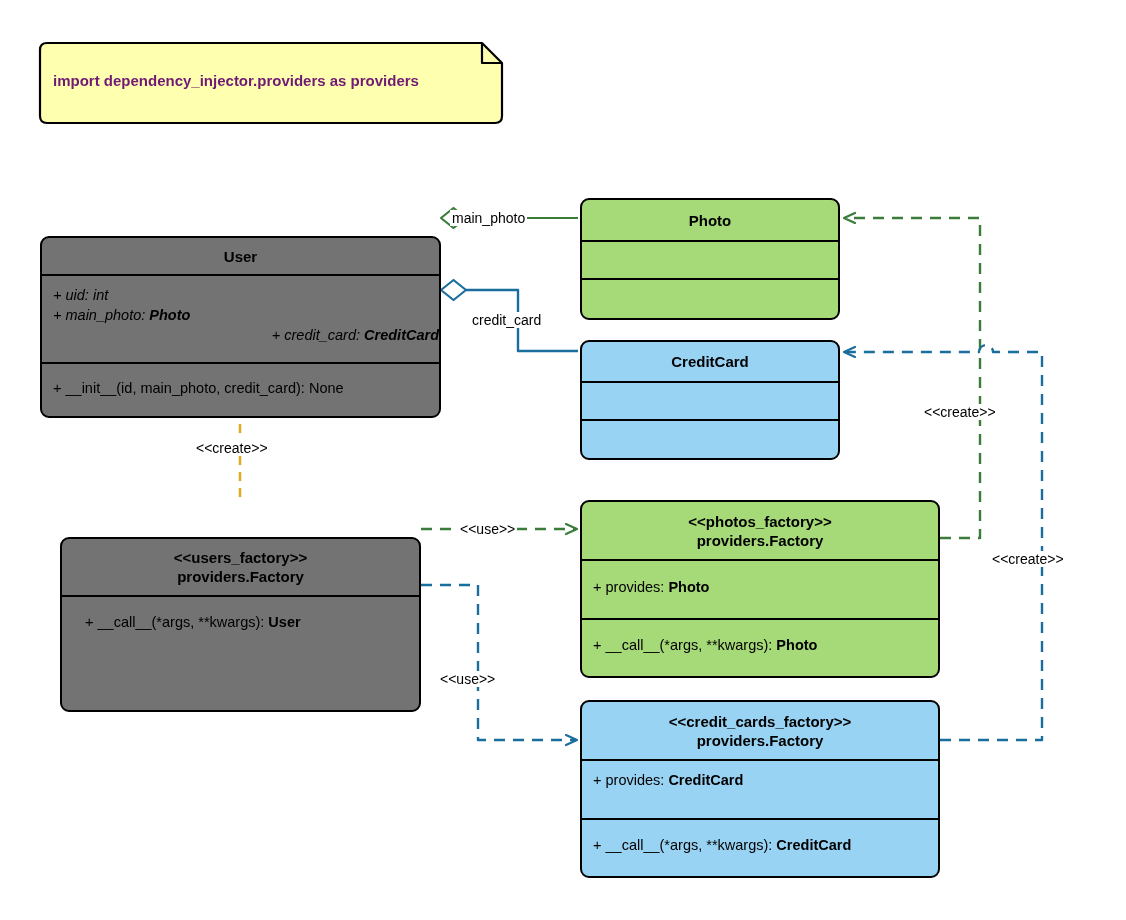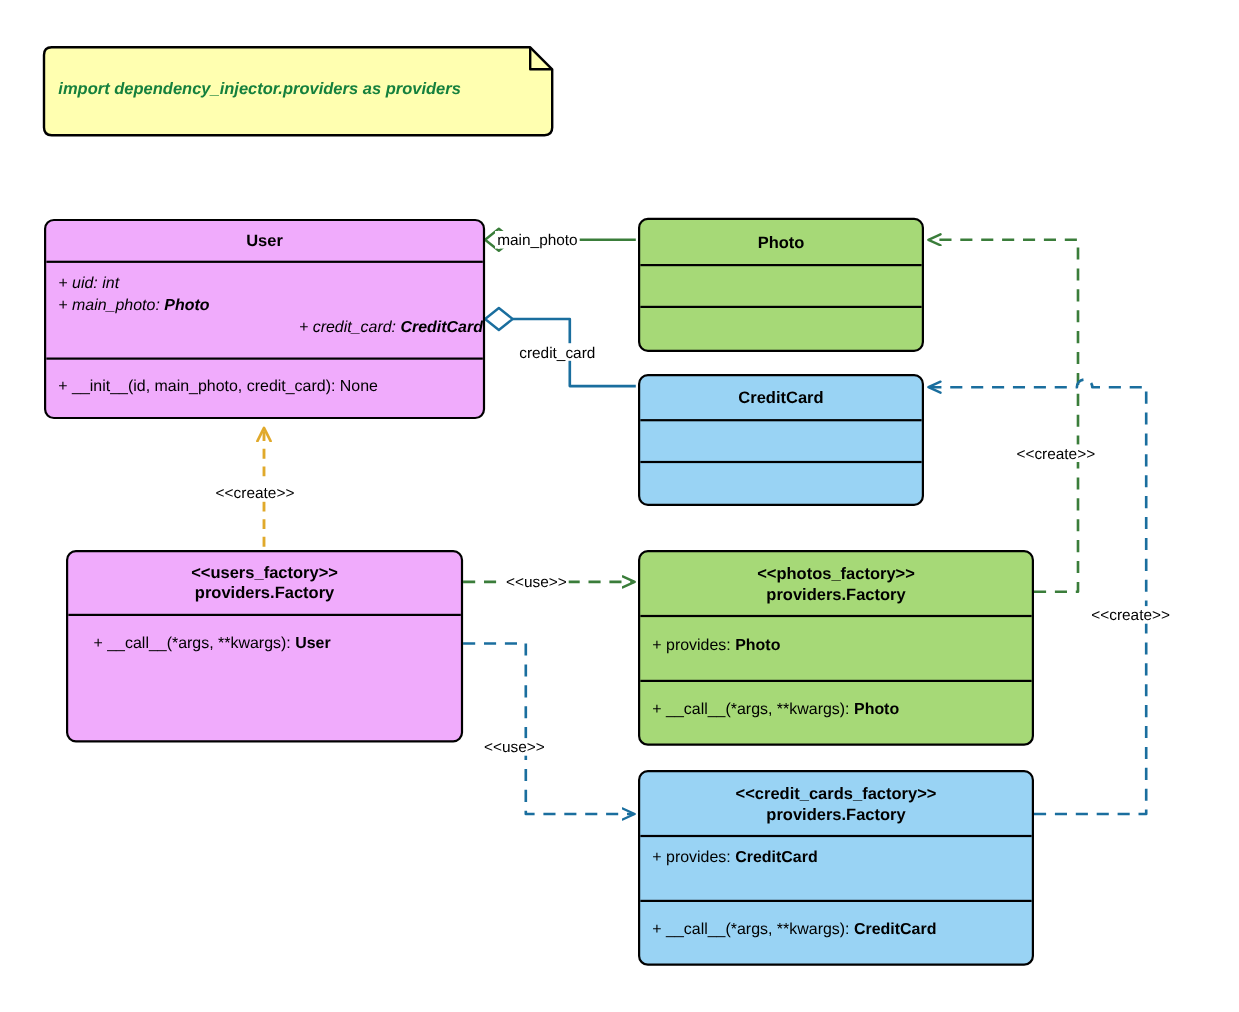--- a/index.html
+++ b/index.html
@@ -53,35 +53,34 @@
     height: 100%;
   }
   .cls-row {
     font-size: 14.5px;
     color: #000000;
     padding: 9px 0 0 11px;
     white-space: nowrap;
     line-height: 20px;
   }
   .cls-row b { font-weight: bold; }
-  .fill-yellow { background: #f0abfc; }
+  .fill-yellow { background: #737373; margin-top: 37px; }
   .fill-green  { background: #a6d977; }
   .fill-blue   { background: #99d3f4; }
 
   .note {
     position: absolute;
     box-sizing: border-box;
   }
   .note-text {
     position: absolute;
     font-weight: bold;
     font-size: 15px;
-    color: #15803d;
+    color: #701a75;
     white-space: nowrap;
-    font-style: italic;
   }
   .edge-label {
     position: absolute;
     font-size: 14px;
     color: #000000;
     white-space: nowrap;
     background: #ffffff;
     padding: 0 2px;
     line-height: 16px;
   }

